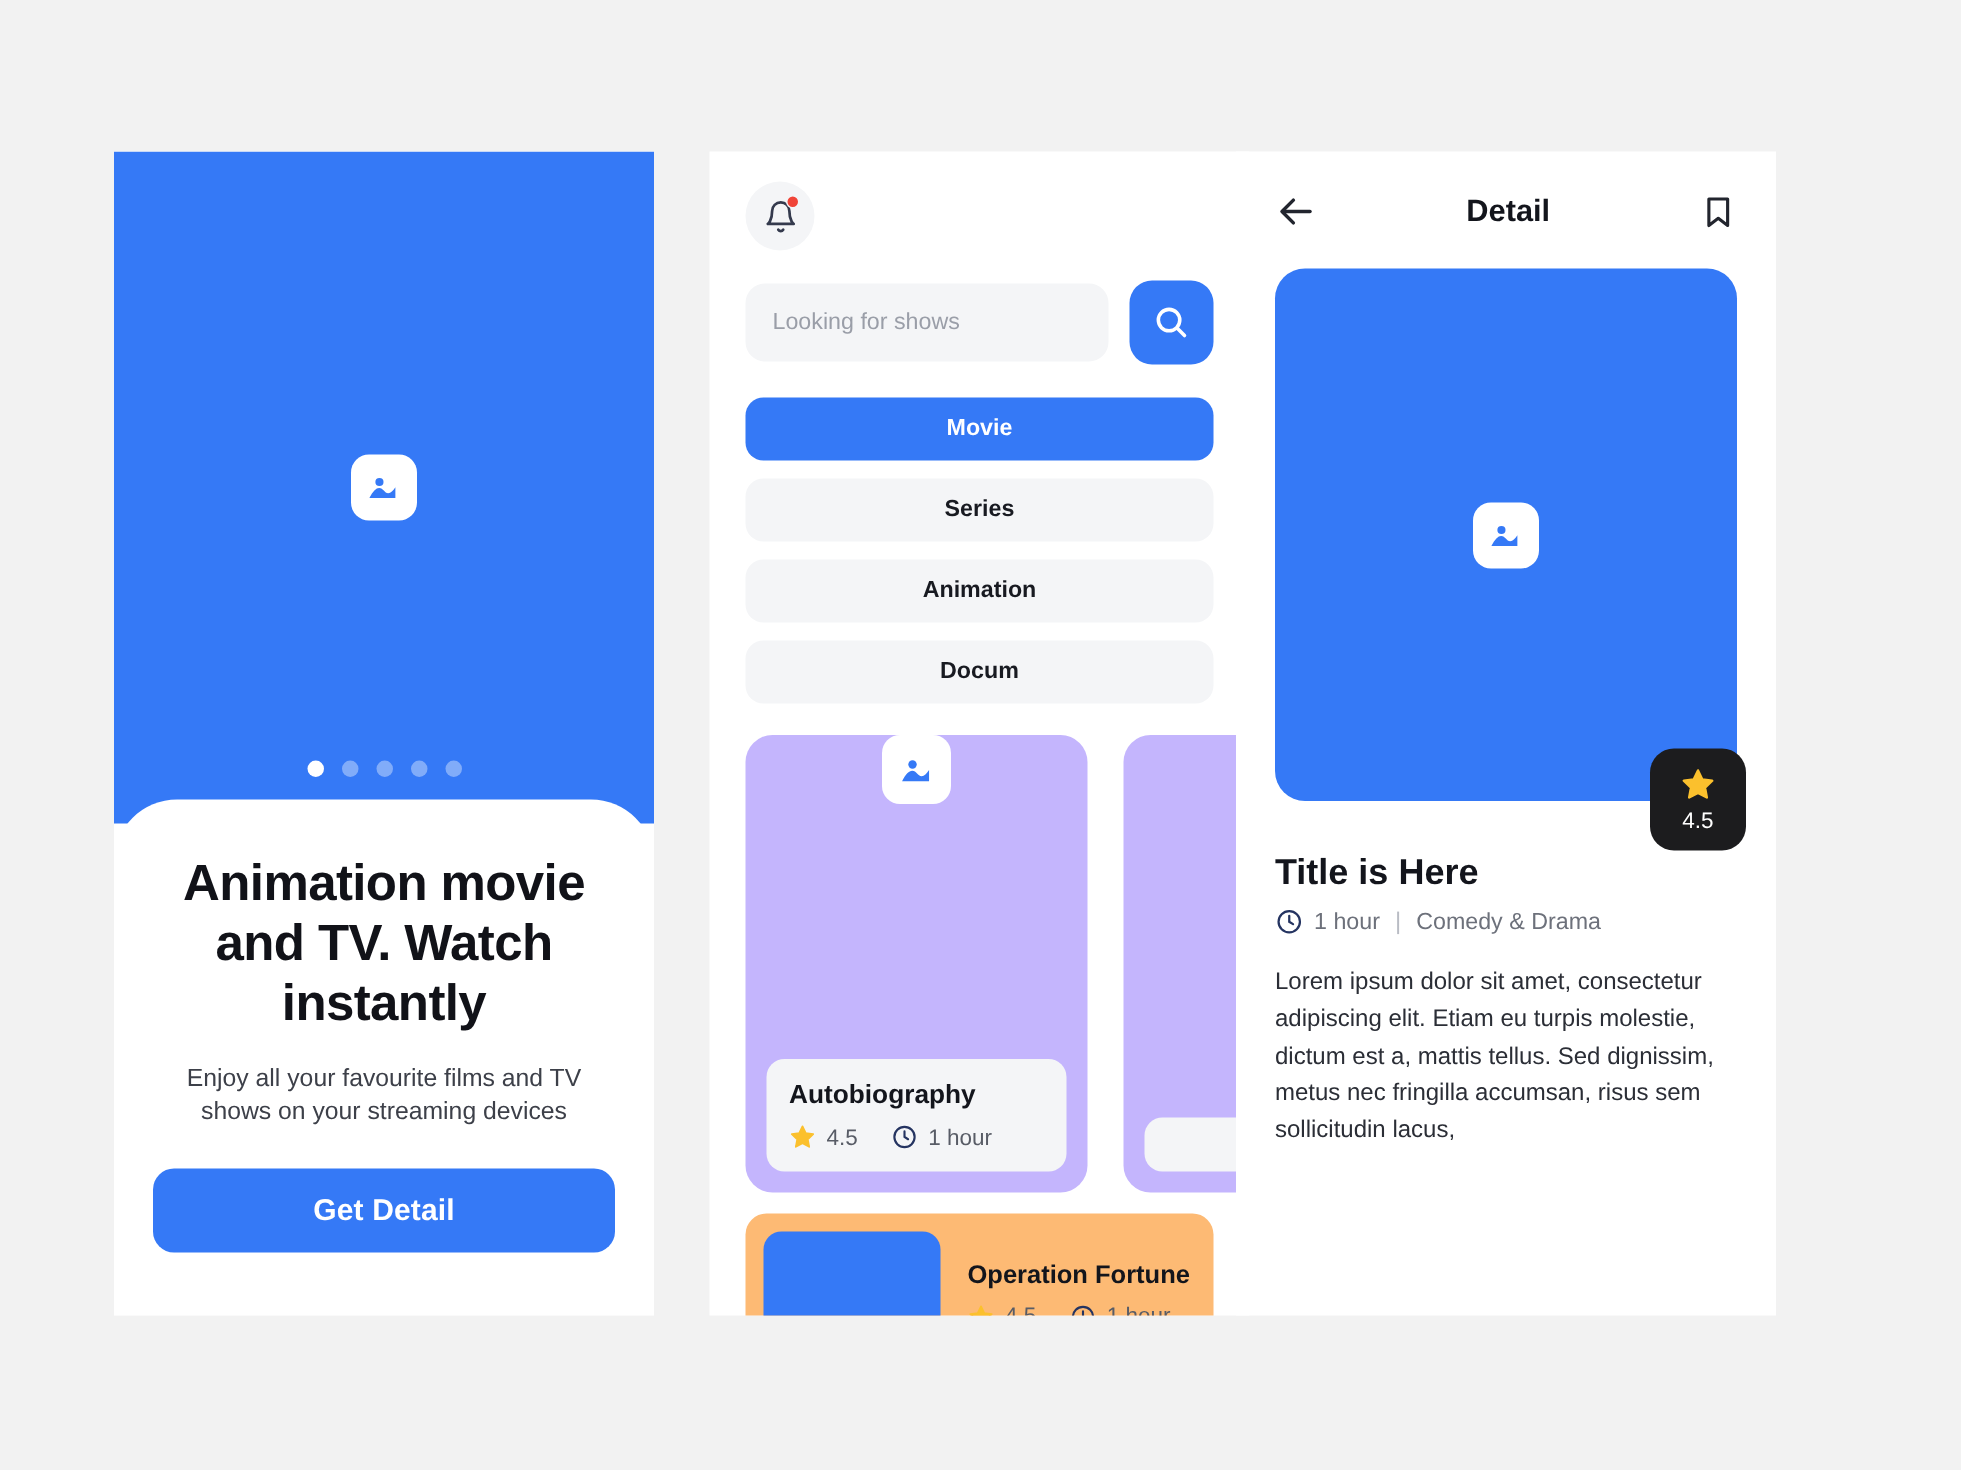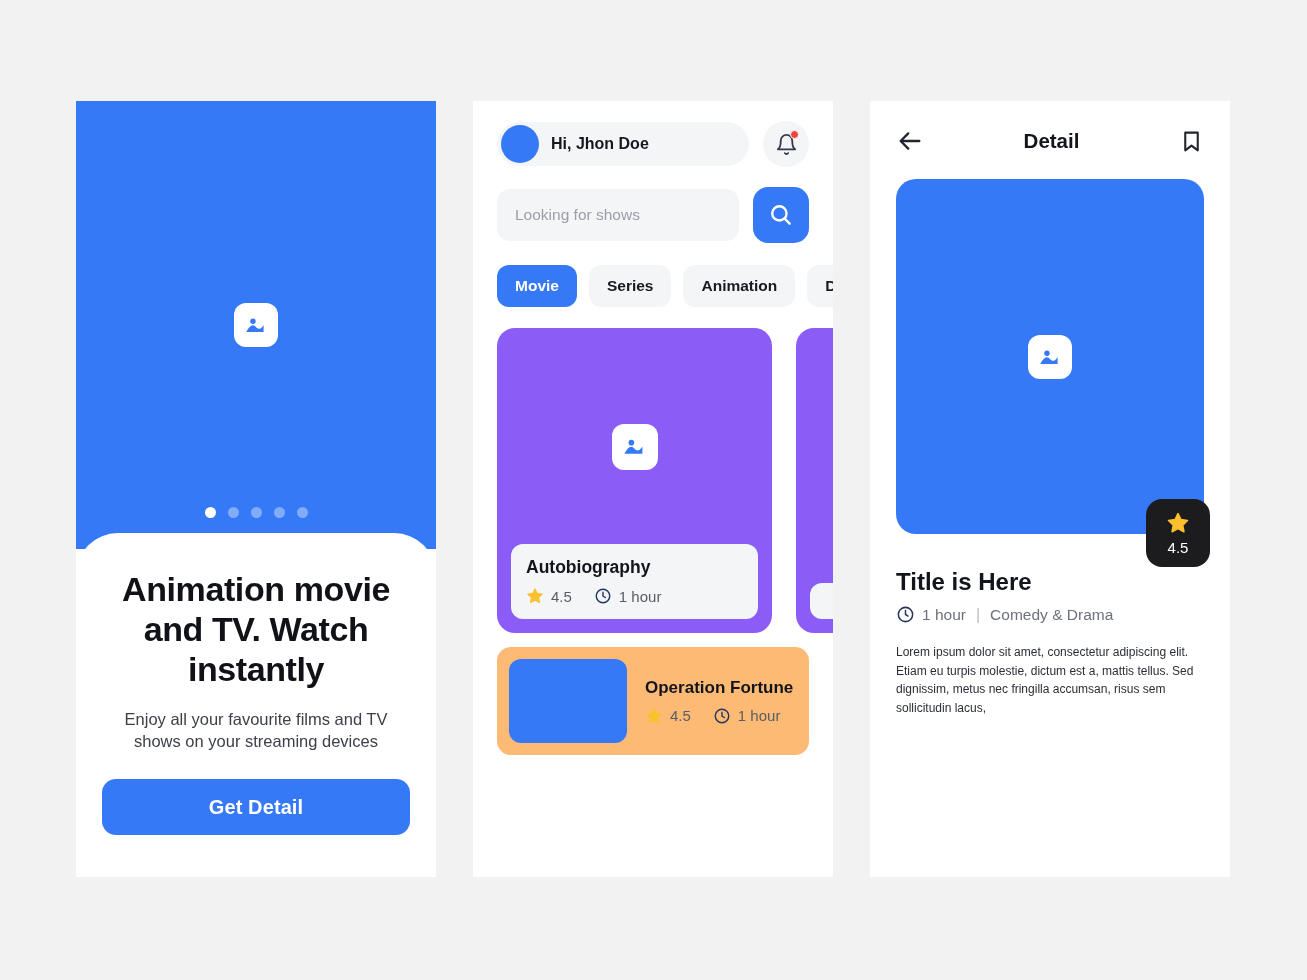--- a/index.html
+++ b/index.html
@@ -88,35 +88,35 @@
     border: none; outline: none; padding: 0 18px;
     font-family: "Liberation Sans", sans-serif; font-size: 15.5px; color: #2b2e36;
   }
   .search-field::placeholder { color: #9a9ea8; }
   .search-btn {
     width: 56px; height: 56px; background: #3579f6; border-radius: 15px;
     border: none; cursor: pointer;
     display: flex; align-items: center; justify-content: center; flex: none;
   }
 
-  .chips { display: flex; gap: 12px; margin-top: 22px; }
+  .chips { display: flex; gap: 12px; margin-top: 22px; flex-direction: column; }
   .chip {
     height: 42px; border-radius: 12px; background: #f4f5f7;
     border: none; cursor: pointer; padding: 0 18px;
     font-family: "Liberation Sans", sans-serif;
     font-size: 15.5px; font-weight: 600; color: #181a21; white-space: nowrap;
   }
   .chip.active { background: #3579f6; color: #ffffff; }
 
   .carousel { display: flex; gap: 24px; margin-top: 21px; }
   .movie-card {
-    width: 275px; height: 305px; flex: none;
-    background: #8b5cf6; border-radius: 18px;
+    width: 228px; height: 305px; flex: none;
+    background: #c4b5fd; border-radius: 18px;
     position: relative;
-    display: flex; align-items: center; justify-content: center;
+    display: flex; align-items: flex-start; justify-content: center;
   }
   .movie-card .img-ph { margin-bottom: 68px; }
   .movie-meta {
     position: absolute; left: 14px; right: 14px; bottom: 14px;
     background: #f4f5f7; border-radius: 12px; padding: 13px 15px 14px 15px;
   }
   .movie-title { font-size: 17.5px; font-weight: 700; color: #13151c; }
   .meta-row { display: flex; align-items: center; gap: 7px; margin-top: 9px; }
   .meta-text { font-size: 15px; color: #585c66; }
   .meta-gap { width: 8px; }
@@ -124,21 +124,21 @@
   .section-title { margin-top: 24px; font-size: 19px; font-weight: 700; color: #13151c; }
 
   .top-item {
     margin-top: 14px; background: #fdba74; border-radius: 14px;
     padding: 12px; display: flex; align-items: center; gap: 18px; cursor: pointer;
   }
   .top-thumb { width: 118px; height: 84px; border-radius: 12px; background: #3579f6; flex: none; }
   .top-title { font-size: 17px; font-weight: 700; color: #13151c; }
 
   
-  #screen-detail { left: 870px; top: 101px; width: 360px; height: 776px; }
+  #screen-detail { left: 824px; top: 101px; width: 360px; height: 776px; }
   .detail-pad { padding: 22px 26px 0 26px; }
   .detail-bar { display: flex; align-items: center; justify-content: space-between; height: 36px; }
   .icon-btn { background: none; border: none; padding: 0; cursor: pointer; display: flex; }
   .detail-title { font-size: 20.5px; font-weight: 700; color: #13151c; }
 
   .poster {
     position: relative; margin-top: 20px;
     width: 100%; height: 355px; background: #3579f6; border-radius: 20px;
     display: flex; align-items: center; justify-content: center;
   }
@@ -146,21 +146,21 @@
     position: absolute; right: -6px; bottom: -33px;
     width: 64px; height: 68px; border-radius: 16px; background: #1c1c1e;
     display: flex; flex-direction: column; align-items: center; justify-content: center; gap: 4px;
   }
   .rating-value { font-size: 15px; color: #ffffff; }
 
   .d-title { margin-top: 34px; font-size: 24px; font-weight: 700; color: #13151c; }
   .d-meta { display: flex; align-items: center; gap: 7px; margin-top: 9px; }
   .d-meta-text { font-size: 15.5px; color: #6d717b; }
   .d-sep { color: #b9bcc4; padding: 0 3px; }
-  .d-body { margin-top: 19px; font-size: 12px; line-height: 1.55; color: #2b2e36; }
+  .d-body { margin-top: 19px; font-size: 16px; line-height: 1.55; color: #2b2e36; }
   .d-cta { margin-top: 25px; }
 </style>
 </head>
 <body>
 
 <div class="stage">
 
   <div class="screen" id="screen-onboarding">
 
     <div class="ob-hero">
@@ -186,24 +186,20 @@
       <div class="ob-cta-wrap">
         <button class="btn-primary">Get Detail</button>
       </div>
     </div>
   </div>
 
   <div class="screen" id="screen-home">
     <div class="home-pad">
 
       <div class="home-top">
-        <div class="user-pill">
-          <div class="avatar"></div>
-          <span class="user-name">Hi, Jhon Doe</span>
-        </div>
         <button class="bell-btn">
           <svg width="23" height="23" viewBox="0 0 24 24" fill="none" stroke="#343a4d" stroke-width="1.9" stroke-linecap="round" stroke-linejoin="round">
             <path d="M18 8A6 6 0 1 0 6 8c0 7-3 9-3 9h18s-3-2-3-9"></path>
             <path d="M13.7 21a2 2 0 0 1-3.4 0"></path>
           </svg>
           <span class="bell-dot"></span>
         </button>
       </div>
 
       <div class="search-row">

